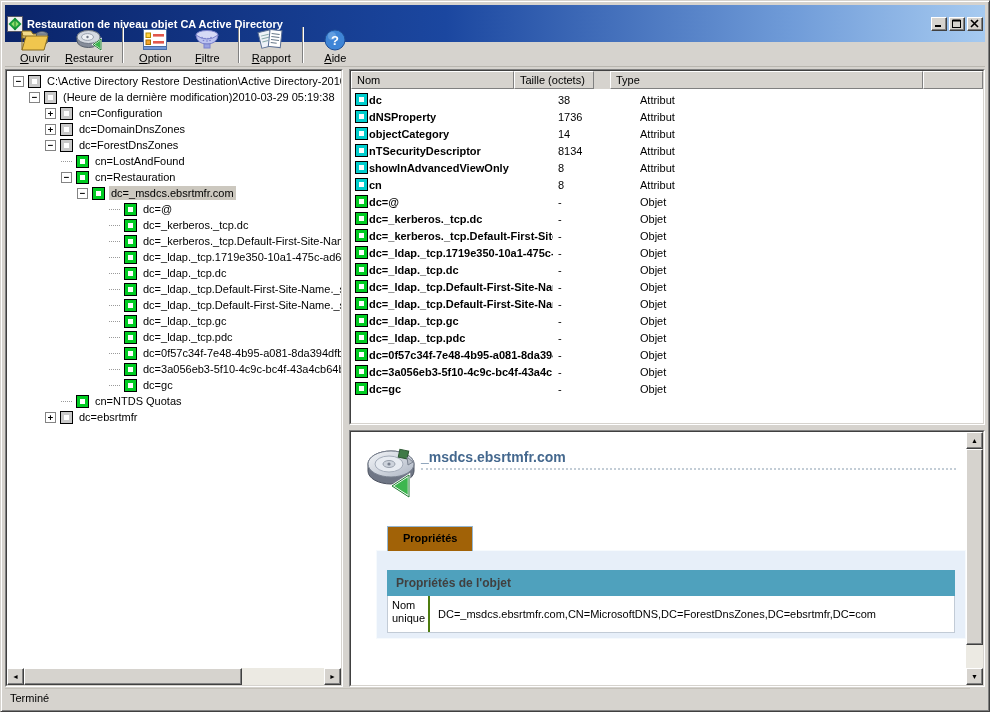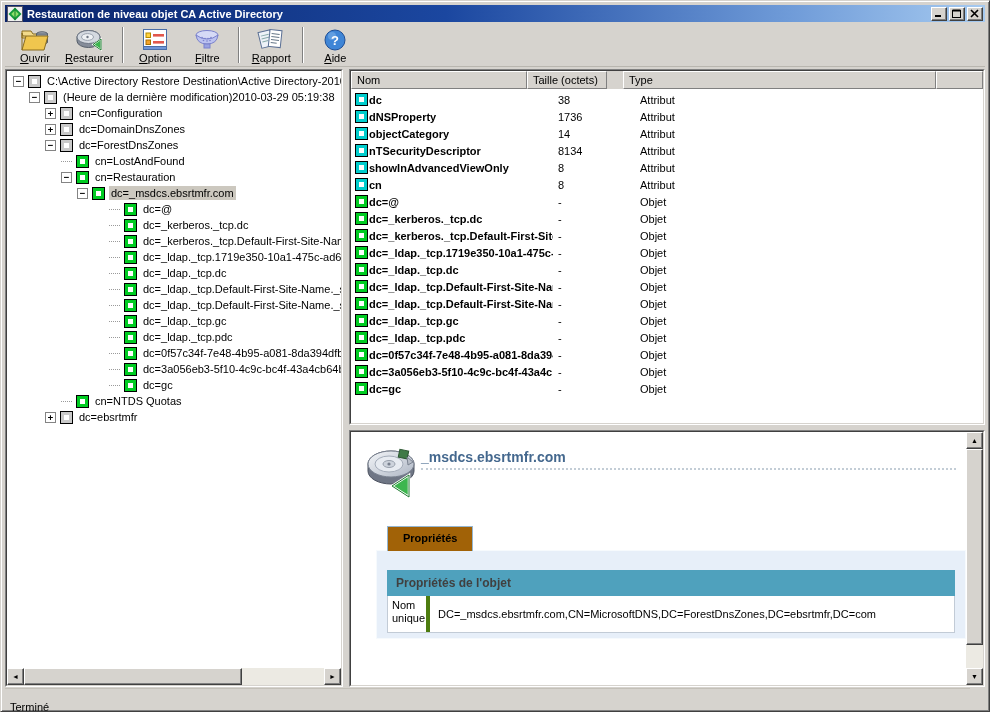--- a/index.html
+++ b/index.html
@@ -2,21 +2,21 @@
 <html><head>
 <meta charset="utf-8">
 <style>
   html,body{margin:0;padding:0;background:#3a6ea5;}
   *{box-sizing:border-box;}
   body{font-family:"Liberation Sans","DejaVu Sans",sans-serif;font-size:11px;color:#000;}
   .window{position:relative;width:990px;height:712px;background:#d6d3ce;
     border:1px solid;border-color:#d6d3ce #404040 #404040 #d6d3ce;
     box-shadow:inset 1px 1px 0 #fff, inset -1px -1px 0 #808080;overflow:hidden;}
   
-  .titlebar{position:absolute;left:4px;top:4px;right:4px;height:17px;
+  .titlebar{position:absolute;left:4px;top:4px;right:4px;height:37px;
     background:linear-gradient(90deg,#0a246a 0%,#1b47a0 45%,#6f9bd8 80%,#a6caf0 100%);
     display:flex;align-items:center;padding:0 2px;}
   .appicon{width:16px;height:16px;margin-right:4px;flex:0 0 auto;}
   .titletext{color:#fff;font-weight:bold;font-size:11px;white-space:nowrap;overflow:hidden;flex:1;}
   .winbtns{display:flex;gap:2px;}
   .wbtn{width:16px;height:14px;background:#d6d3ce;border:1px solid;border-color:#fff #404040 #404040 #fff;
     box-shadow:inset -1px -1px 0 #808080;display:flex;align-items:center;justify-content:center;padding:0;cursor:default;}
   
   .toolbar{position:absolute;left:4px;top:23px;right:4px;height:43px;display:flex;align-items:center;
     padding-left:4px;border-bottom:1px solid #b9b6af;}
@@ -46,58 +46,58 @@
   .sq::after{content:"";position:absolute;left:3px;top:3px;right:3px;bottom:3px;background:#fff;}
   .container-icon{background:#c9c9c9;}
   .object-icon{background:#00cc22;}
   .attribute-icon{background:#00cdcd;}
   .tlab{padding:1px 2px;}
   .trow.sel .tlab{background:#ccc8bf;}
   
   .lv-header{position:absolute;left:0;top:0;right:0;height:18px;display:flex;background:#d6d3ce;}
   .hcol{height:18px;padding:2px 0 0 5px;background:#d6d3ce;border:1px solid;
     border-color:#fff #808080 #808080 #fff;overflow:hidden;white-space:nowrap;}
-  .hc0{width:176px;}.hc1{width:80px;}.hc2{width:313px;margin-left:16px;}.hcf{flex:1;}
+  .hc0{width:163px;}.hc1{width:80px;}.hc2{width:313px;margin-left:16px;}.hcf{flex:1;}
   .lv-body{position:absolute;left:0;top:18px;right:0;bottom:0;overflow:hidden;padding-top:2px;}
   .lrow{display:flex;align-items:center;height:17px;}
   .cicon{width:18px;flex:0 0 18px;display:flex;justify-content:flex-start;padding-left:4px;}
   .cicon .sq{margin-right:0;}
   .cname{width:184px;flex:0 0 184px;white-space:nowrap;overflow:hidden;font-weight:bold;}
   .csize{width:80px;flex:0 0 80px;padding-left:5px;white-space:nowrap;}
   .ctype{flex:1;padding-left:7px;white-space:nowrap;}
   
   .detail-body{position:absolute;inset:0 17px 0 0;overflow:hidden;background:#fff;}
   .disk-big{position:absolute;left:12px;top:10px;}
   .detail-title{position:absolute;left:70px;top:17px;font-size:14px;font-weight:bold;color:#44688e;white-space:nowrap;}
   .dotrule{position:absolute;left:70px;right:10px;top:36px;border-bottom:2px dotted #c3cdd6;}
   .dtab{position:absolute;left:36px;top:94px;height:25px;padding:5px 15px 0;background:#a16207;
     border:1px solid #94b6d2;border-bottom:none;font-weight:bold;z-index:2;}
   .props-panel{position:absolute;left:25px;top:118px;width:590px;height:89px;background:#e7eff9;
     border:1px solid #f6fafd;}
   .props-header{margin:19px 10px 0 10px;height:26px;background:#4fa1bd;color:#404040;font-weight:bold;
     font-size:12px;padding:6px 0 0 9px;}
   .props-row{margin:0 10px;display:flex;background:#fff;border:1px solid #c2cbd6;border-top:none;height:37px;}
-  .props-label{width:42px;flex:0 0 42px;padding:3px 2px 0 4px;border-right:4px solid #4d7c0f;line-height:13px;}
+  .props-label{width:42px;flex:0 0 42px;padding:3px 2px 0 4px;border-right:2px solid #4d7c0f;line-height:13px;}
   .props-value{flex:1;display:flex;align-items:center;padding:0 4px 0 8px;white-space:nowrap;overflow:hidden;}
   
   .sbtn{background:#d6d3ce;border:1px solid;border-color:#fff #404040 #404040 #fff;
     box-shadow:inset -1px -1px 0 #808080;display:flex;align-items:center;justify-content:center;
     font-size:7px;line-height:7px;color:#000;}
   .hscroll{position:absolute;left:0;right:0;bottom:0;height:17px;background:#eceae3;display:flex;}
   .hscroll .sbtn{width:17px;height:17px;flex:0 0 17px;}
   .hthumb{width:218px;height:17px;background:#d6d3ce;border:1px solid;border-color:#fff #404040 #404040 #fff;
     box-shadow:inset -1px -1px 0 #808080;}
   .vscroll{position:absolute;right:0;top:0;bottom:0;width:17px;background:#eceae3;display:flex;flex-direction:column;}
   .vscroll .sbtn{width:17px;height:17px;flex:0 0 17px;}
   .vthumb{height:196px;width:17px;background:#d6d3ce;border:1px solid;border-color:#fff #404040 #404040 #fff;
     box-shadow:inset -1px -1px 0 #808080;}
   .sspace{flex:1;}
   
   .statusbar{position:absolute;left:4px;right:19px;bottom:4px;height:19px;background:#d6d3ce;
-    border-top:1px solid #c3c0b8;padding:12px 0 0 5px;margin-top:9px;}
+    border-top:1px solid #c3c0b8;padding:3px 0 0 5px;margin-top:9px;}
 </style>
 </head>
 <body>
 
 <div class="window">
 
   <div class="titlebar">
     <span class="appicon">
       <svg width="16" height="16" viewBox="0 0 16 16">
         <rect x="0.5" y="0.5" width="15" height="15" fill="#f0f0f0" stroke="#556"></rect>

